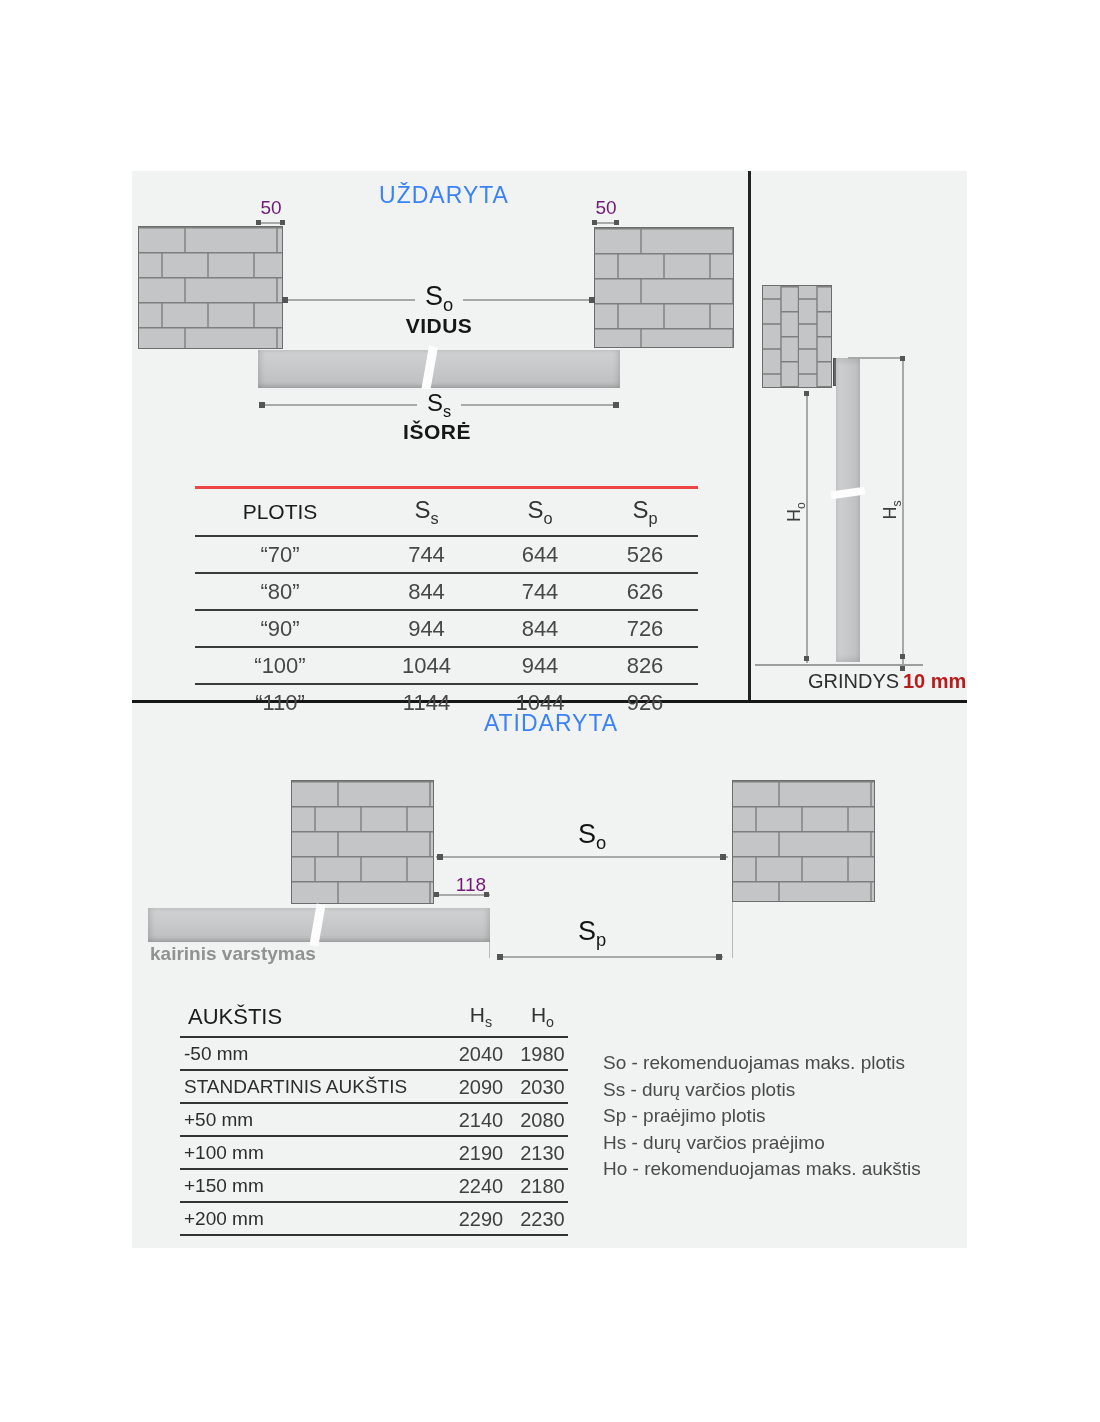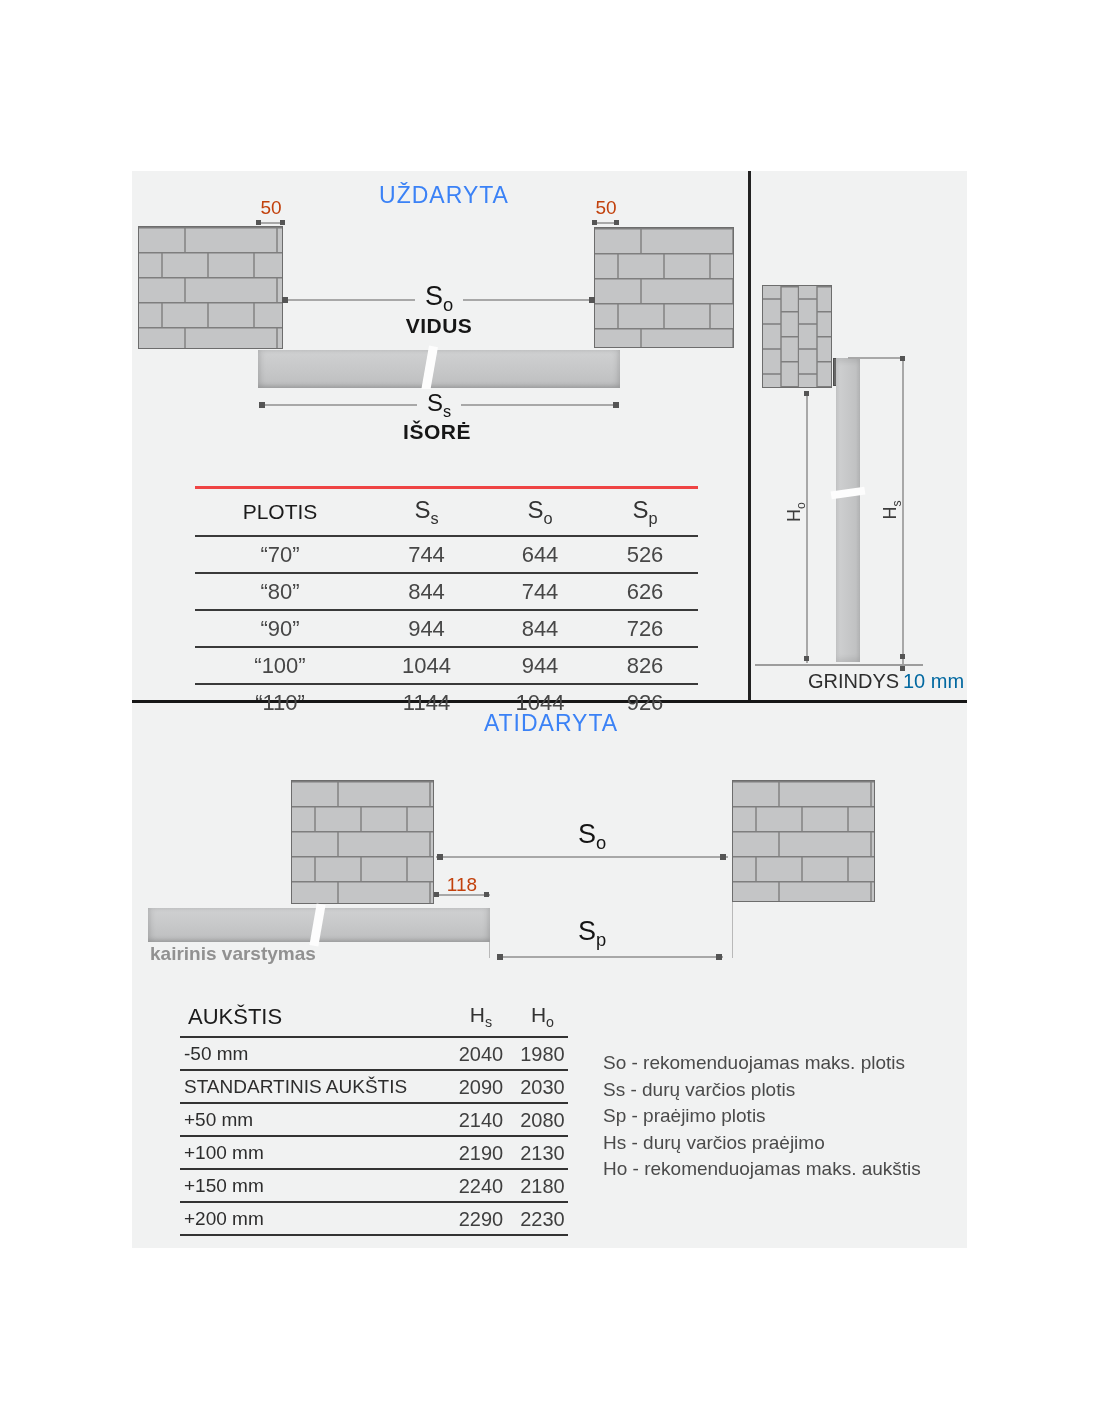--- a/index.html
+++ b/index.html
@@ -9,21 +9,21 @@
   .content-bg{left:132px;top:171px;width:835px;height:1077px;background:#f1f2f2;}
   .vdiv{left:748px;top:171px;width:3px;height:529px;background:#222;}
   .hdiv{left:132px;top:700px;width:835px;height:3px;background:#161616;}
   .section-title{font-size:23px;letter-spacing:1px;color:#3b82f6;text-align:center;width:220px;}
   .wall{border:1.5px solid #6d6d6d;box-sizing:border-box;background:#c4c5c6;}
   .wall svg{display:block;width:100%;height:100%;}
   .dimline-h{height:1.5px;background:#a8a8a8;}
   .dimline-v{width:1.5px;background:#a8a8a8;}
   .mk{width:6px;height:6px;background:#555;}
   .mk.sm{width:5px;height:5px;}
-  .dimtext{font-size:19px;color:#c2410c;text-align:center;}
+  .dimtext{font-size:19px;color:#701a75;text-align:center;}
   .symlabel{font-size:27px;color:#141414;text-align:center;line-height:1;}
   .symlabel .patch{background:#f1f2f2;padding:0 10px;}
   .inout{font-size:21px;font-weight:bold;color:#161616;text-align:center;letter-spacing:0.5px;}
   sub{font-size:0.68em;}
   .panel{background:linear-gradient(#d0d1d2,#c6c7c8 55%,#bdbebf);
          box-shadow:inset 0 -3px 4px rgba(0,0,0,0.10), inset 4px 0 5px rgba(0,0,0,0.07), inset -4px 0 5px rgba(0,0,0,0.07);}
   .panel-v{background:linear-gradient(90deg,#d0d1d2,#c6c7c8 55%,#bdbebf);
          box-shadow:inset 0 4px 5px rgba(0,0,0,0.08), inset 0 -4px 5px rgba(0,0,0,0.08);}
   .break-strip{background:#fdfdfd;}
   .rotlabel{width:44px;height:24px;text-align:center;font-size:18px;color:#3d3d3d;transform:rotate(-90deg);line-height:1;}
@@ -38,21 +38,21 @@
   
   .htable{left:180px;top:998px;width:388px;}
   .htable th{font-weight:normal;height:36px;border-bottom:2px solid #333;}
   .htable th.rowhead{font-size:22px;color:#1b1b1b;text-align:left;padding-left:8px;}
   .htable th.sym{font-size:21px;color:#333;text-align:center;}
   .htable td{font-size:20px;color:#3f3f3f;height:29px;text-align:center;border-bottom:2px solid #333;line-height:1;}
   .htable td.rowlabel{text-align:left;padding-left:4px;font-size:19px;color:#2d2d2d;}
   .legend{left:603px;top:1050px;font-size:19px;color:#4a4a4a;line-height:26.5px;}
   .graytext{color:#919191;font-size:19px;font-weight:bold;}
   .floor-text{font-size:20px;color:#2e2e2e;}
-  .gap-text{font-size:20px;color:#0369a1;}
+  .gap-text{font-size:20px;color:#b91c1c;font-weight:bold;}
 </style>
 </head>
 <body>
 
 <svg width="0" height="0" style="position:absolute" aria-hidden="true">
   <defs>
     <pattern id="brickH" width="92" height="50" patternUnits="userSpaceOnUse">
       <rect width="92" height="50" fill="#c4c5c6"></rect>
       <path d="M0,0.75 H92 M0,25.75 H92 M46,0 V25 M23,25 V50 M69,25 V50" stroke="#7e7e7e" stroke-width="1.4" fill="none"></path>
     </pattern>
@@ -202,21 +202,21 @@
       </svg>
   </div>
 
   <div class="abs dimline-h" style="left:436px;top:856px;width:292px;"></div>
   <div class="abs mk" style="left:437px;top:854px;"></div>
   <div class="abs mk" style="left:720px;top:854px;"></div>
   <div class="abs symlabel" style="left:552px;top:821px;width:80px;">
     <span>S</span><sub>o</sub>
   </div>
 
-  <div class="abs dimtext" style="left:437px;top:874px;width:50px;">118</div>
+  <div class="abs dimtext" style="left:446px;top:874px;width:50px;">118</div>
   <div class="abs dimline-h" style="left:434px;top:894px;width:56px;"></div>
   <div class="abs mk sm" style="left:434px;top:892px;"></div>
   <div class="abs mk sm" style="left:484px;top:892px;"></div>
 
   <div class="abs panel" style="left:148px;top:908px;width:342px;height:34px;"></div>
   <div class="abs break-strip" style="left:313px;top:904px;width:9px;height:42px;transform:rotate(10deg);"></div>
 
   <div class="abs guide" style="left:489px;top:942px;width:1px;height:16px;"></div>
   <div class="abs guide" style="left:732px;top:902px;width:1px;height:56px;"></div>
   <div class="abs dimline-h" style="left:497px;top:956px;width:226px;"></div>

